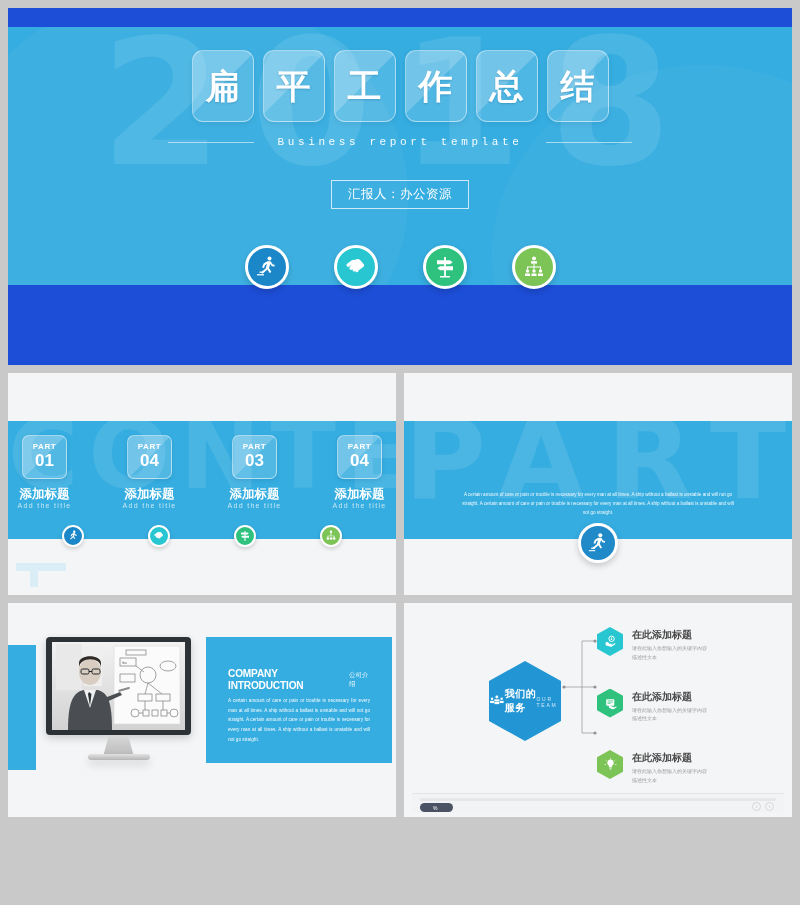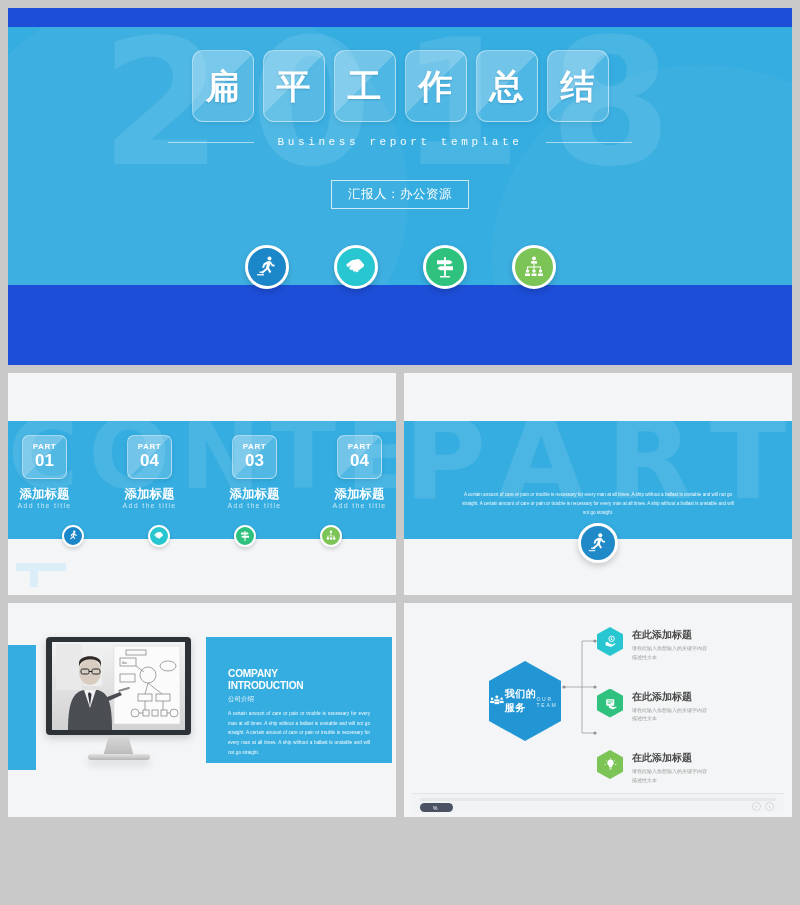--- a/index.html
+++ b/index.html
@@ -197,21 +197,21 @@
   .s4 .base {
     position:absolute; left:50%; transform:translateX(-50%); top: 117px;
     width: 62px; height: 6px; border-radius: 3px;
     background: linear-gradient(180deg,#e2e2e2,#b5b5b5);
     box-shadow: 0 5px 9px rgba(0,0,0,.13);
   }
   .s4 .txtbox {
     position:absolute; left: 198px; top: 34px; width: 186px; height: 126px;
     background:#35ade0; padding: 30px 22px 0 22px;
   }
-  .s4 .ctitle { display:flex; align-items:baseline; gap:4px; margin-bottom:5px;flex-direction:column; }
+  .s4 .ctitle { display:flex; align-items:baseline; gap:4px; margin-bottom:5px; }
   .s4 .ctitle .en {
     color:#fff; font-size: 11.5px; font-weight: 700; letter-spacing: -.2px;
     transform: scaleX(.88); transform-origin: left;
   }
   .s4 .ctitle .zh { color: rgba(255,255,255,.92); font-size: 6.5px; }
   .s4 .cbody { color: rgba(255,255,255,.95); font-size: 4.7px; line-height: 2.05; text-align: justify; }
 
   
   .s5 { background:#f4f5f6; }
   .s5 .hexmain {

